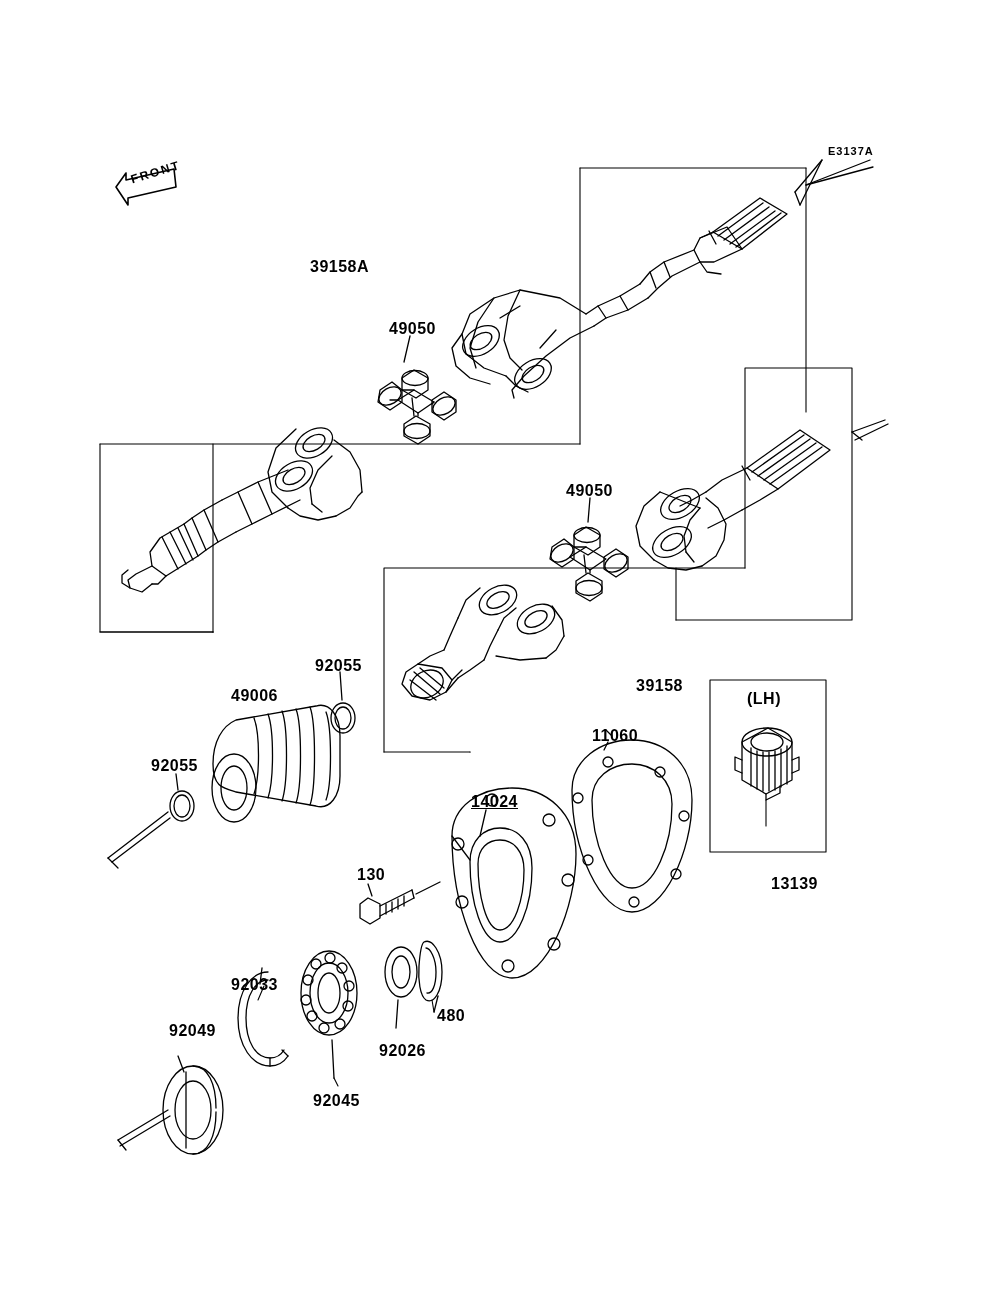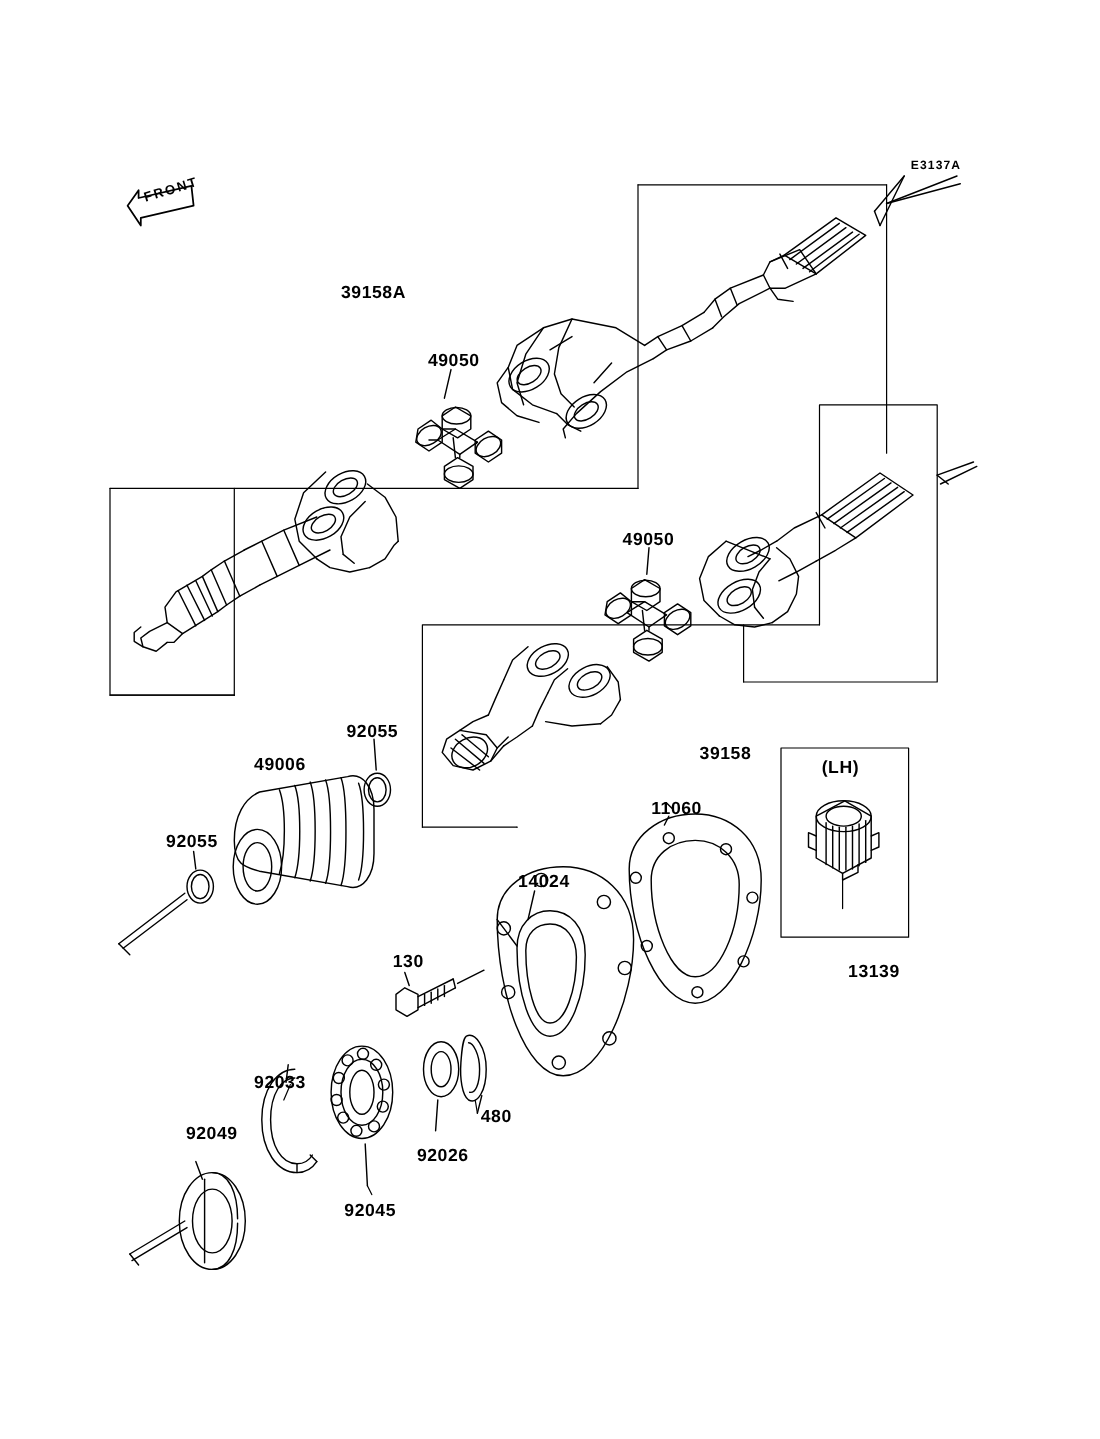--- a/index.html
+++ b/index.html
@@ -423,21 +423,21 @@
   <div class="lbl lbl-code" style="left:828px; top:145px;">E3137A</div>
 
   <div class="lbl" style="left:310px; top:258px;">39158A</div>
   <div class="lbl" style="left:389px; top:320px;">49050</div>
   <div class="lbl" style="left:566px; top:482px;">49050</div>
   <div class="lbl" style="left:636px; top:677px;">39158</div>
   <div class="lbl" style="left:315px; top:657px;">92055</div>
   <div class="lbl" style="left:231px; top:687px;text-align:center;">49006</div>
   <div class="lbl" style="left:151px; top:757px;">92055</div>
   <div class="lbl" style="left:592px; top:727px;">11060</div>
-  <div class="lbl" style="left:471px; top:793px;">14024</div>
+  <div class="lbl" style="left:471px; top:793px;text-decoration:underline;">14024</div>
   <div class="lbl" style="left:357px; top:866px;">130</div>
   <div class="lbl" style="left:437px; top:1007px;">480</div>
   <div class="lbl" style="left:379px; top:1042px;">92026</div>
   <div class="lbl" style="left:231px; top:976px;text-align:center;">92033</div>
   <div class="lbl" style="left:313px; top:1092px;">92045</div>
   <div class="lbl" style="left:157px; top:1022px;margin-left:12px;">92049</div>
   <div class="lbl" style="left:771px; top:835px;margin-top:40px;">13139</div>
   <div class="lbl" style="left:716px; top:690px;margin-left:31px;">(LH)</div>
 
 </div>

